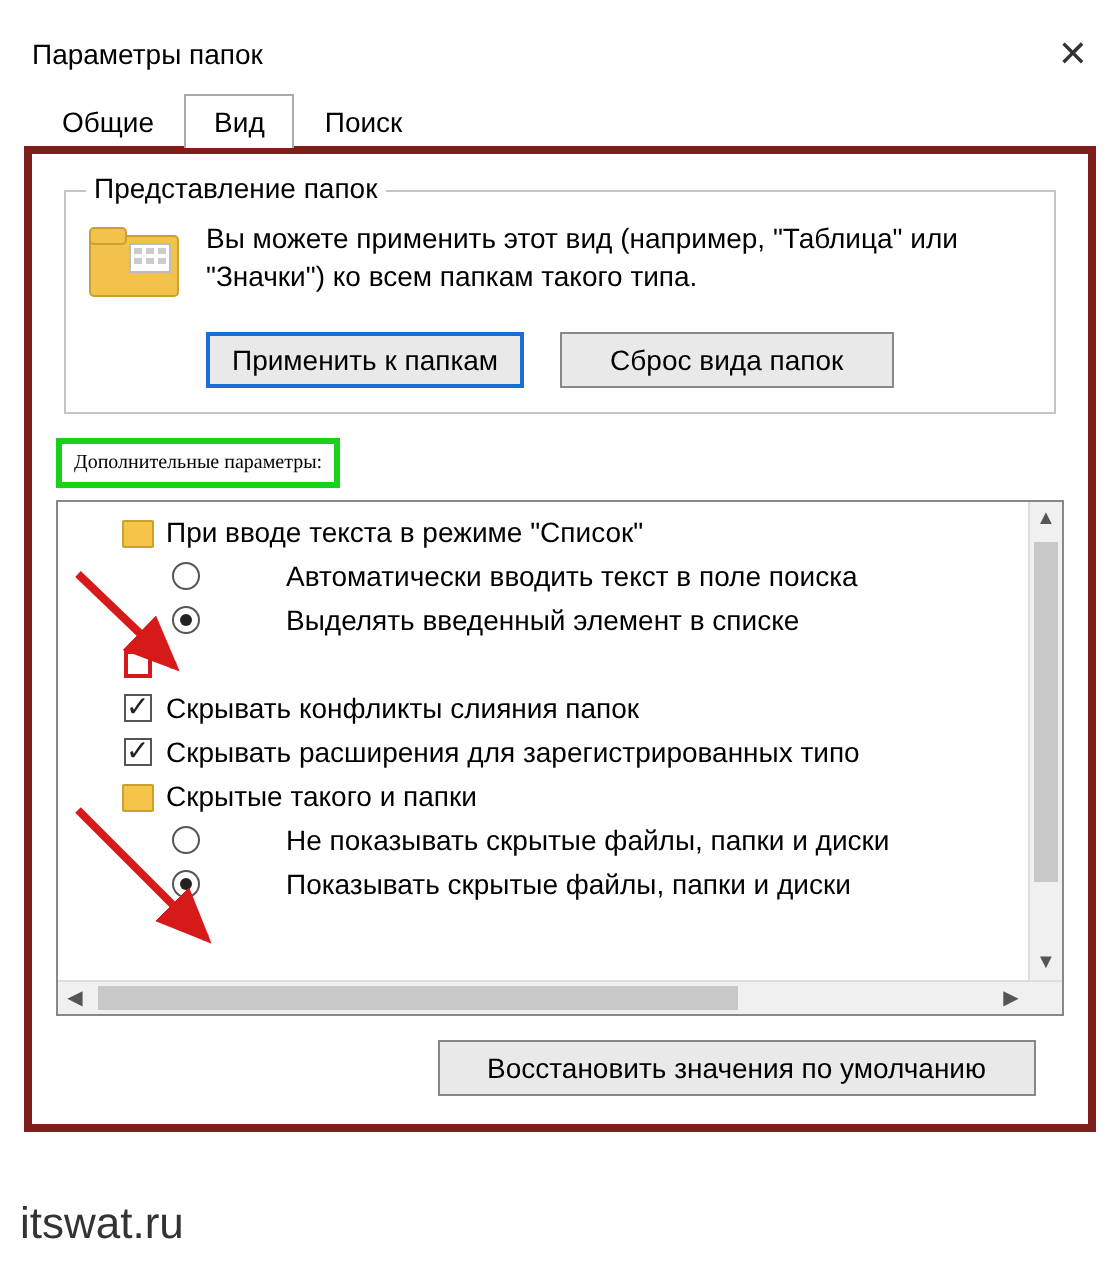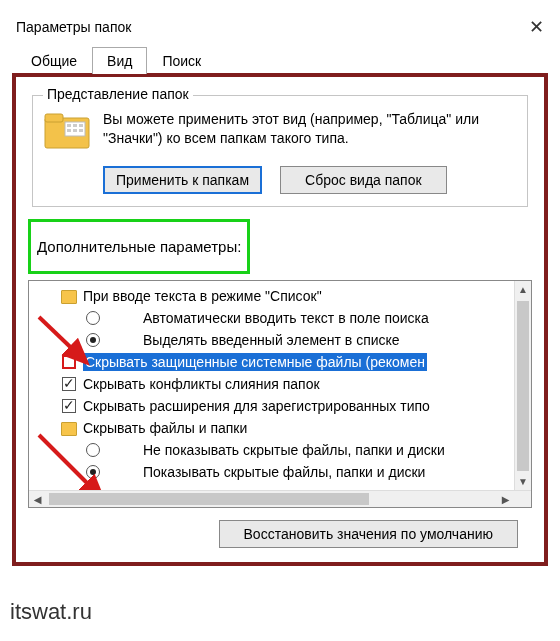--- a/index.html
+++ b/index.html
@@ -93,27 +93,28 @@
     font-size: 14px;
     cursor: pointer;
   }
   .btn.highlight {
     border: 2px solid #1a6fd6;
     padding: 4px 11px;
   }
   .adv-label-wrap {
     border: 3px solid #18d118;
     display: inline-block;
-    padding: 16px 6px;
+    padding: 4px 6px;
     margin: 0 0 6px 0;
-    font-size: 15px;
+    font-size: 10px;
+    font-family: Liberation Serif, serif;
   }
   .treebox {
     border: 1px solid #888;
-    height: 228px;
+    height: 258px;
     overflow: hidden;
     position: relative;
     background: #fff;
   }
   .tree-inner {
     padding: 4px 0 4px 8px;
     position: relative;
   }
   .scrollbar-v {
     position: absolute;
@@ -293,39 +294,38 @@
         <div class="tree-row level2">
           <span class="ctrl">
             <span class="radio checked"></span>
           </span>
           <span class="label">Выделять введенный элемент в списке</span>
         </div>
         <div class="tree-row selected">
           <span class="ctrl">
             <span class="checkbox highlight"></span>
           </span>
-          <span class="label">Скрывать защищенные системные файлы (рекомен</span>
         </div>
         <div class="tree-row">
           <span class="ctrl">
             <span class="checkbox checked"></span>
           </span>
           <span class="label">Скрывать конфликты слияния папок</span>
         </div>
         <div class="tree-row">
           <span class="ctrl">
             <span class="checkbox checked"></span>
           </span>
           <span class="label">Скрывать расширения для зарегистрированных типо</span>
         </div>
         <div class="tree-row">
           <span class="ctrl">
             <span class="mini-folder"></span>
           </span>
-          <span class="label">Скрывать файлы и папки</span>
+          <span class="label">Скрытые такого и папки</span>
         </div>
         <div class="tree-row level2">
           <span class="ctrl">
             <span class="radio"></span>
           </span>
           <span class="label">Не показывать скрытые файлы, папки и диски</span>
         </div>
         <div class="tree-row level2">
           <span class="ctrl">
             <span class="radio checked"></span>

